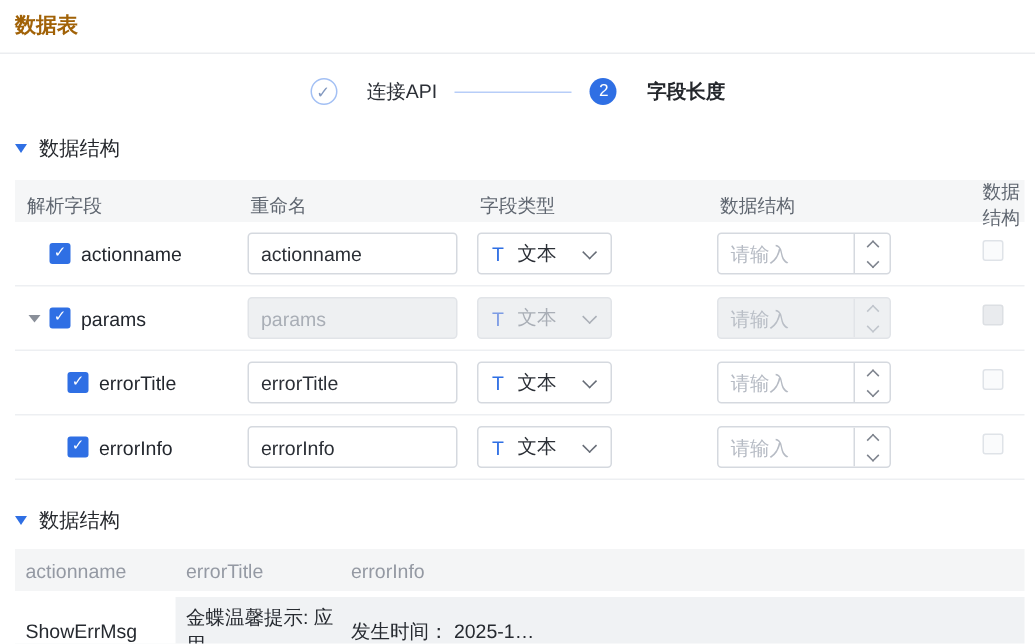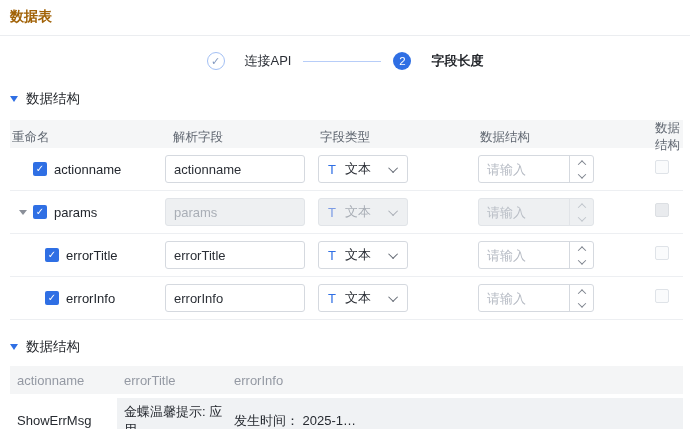--- a/index.html
+++ b/index.html
@@ -116,22 +116,22 @@
   </div>
 </div>
 
 <div class="section">
   <span class="caret-blue"></span>
   <span class="section-title">数据结构</span>
 </div>
 
 <div class="stable">
   <div class="grid thead">
+    <div class="th c1">解析字段</div>
     <div class="th">重命名</div>
-    <div class="th c1">解析字段</div>
     <div class="th">字段类型</div>
     <div class="th">数据结构</div>
     <div class="th c5">数据结构</div>
   </div>
 
   <div class="grid trow">
     <div class="cell c1 pad-lvl1">
       <span class="cb">
           <span>✓</span>
         </span>

